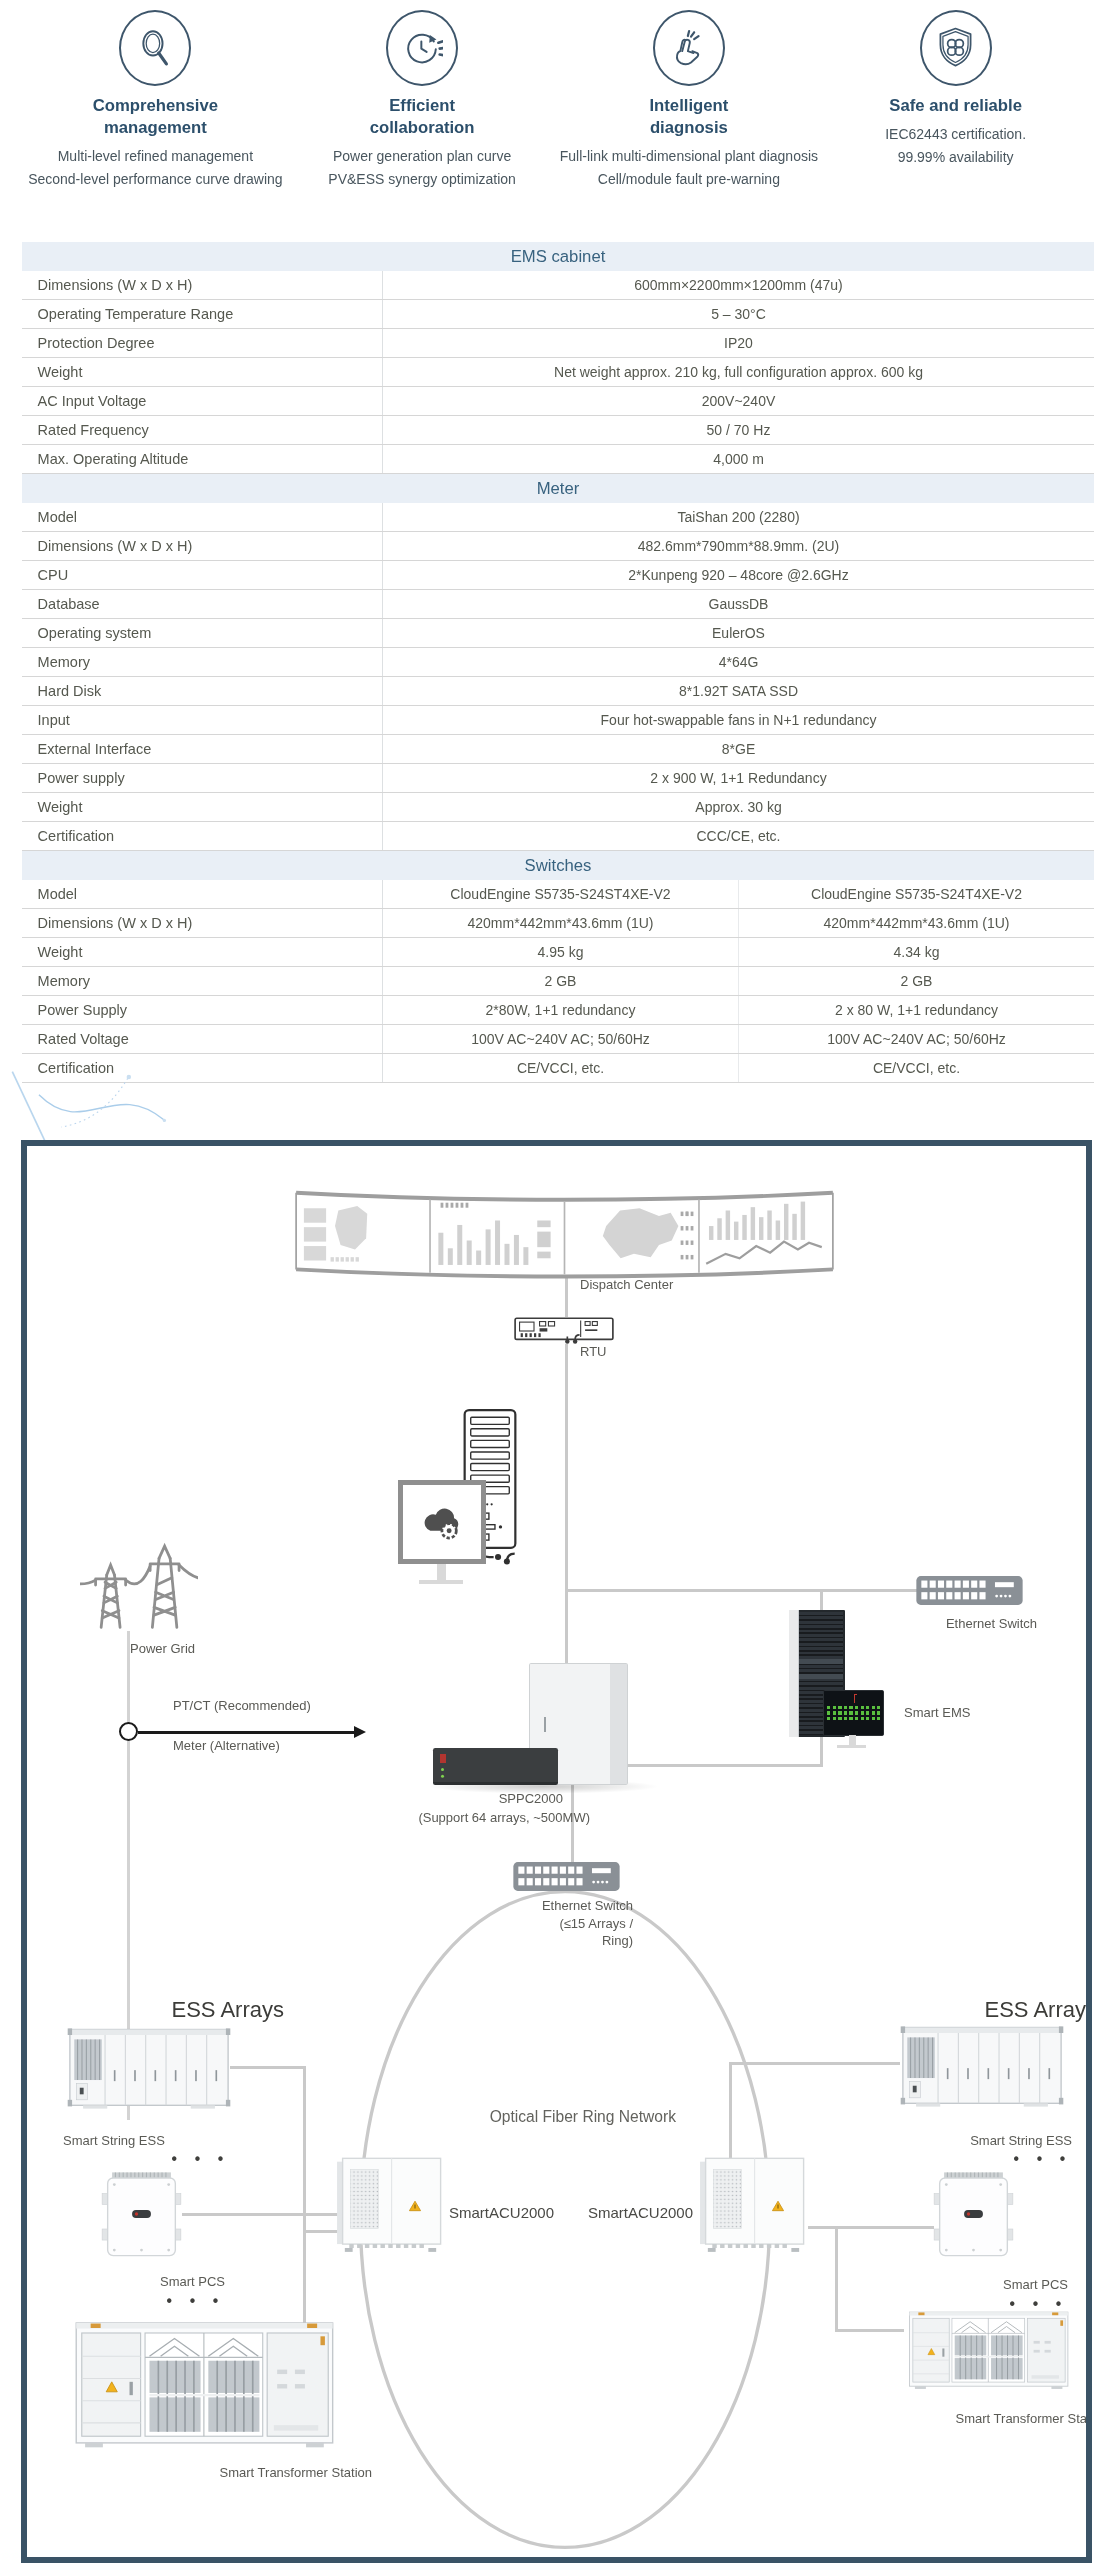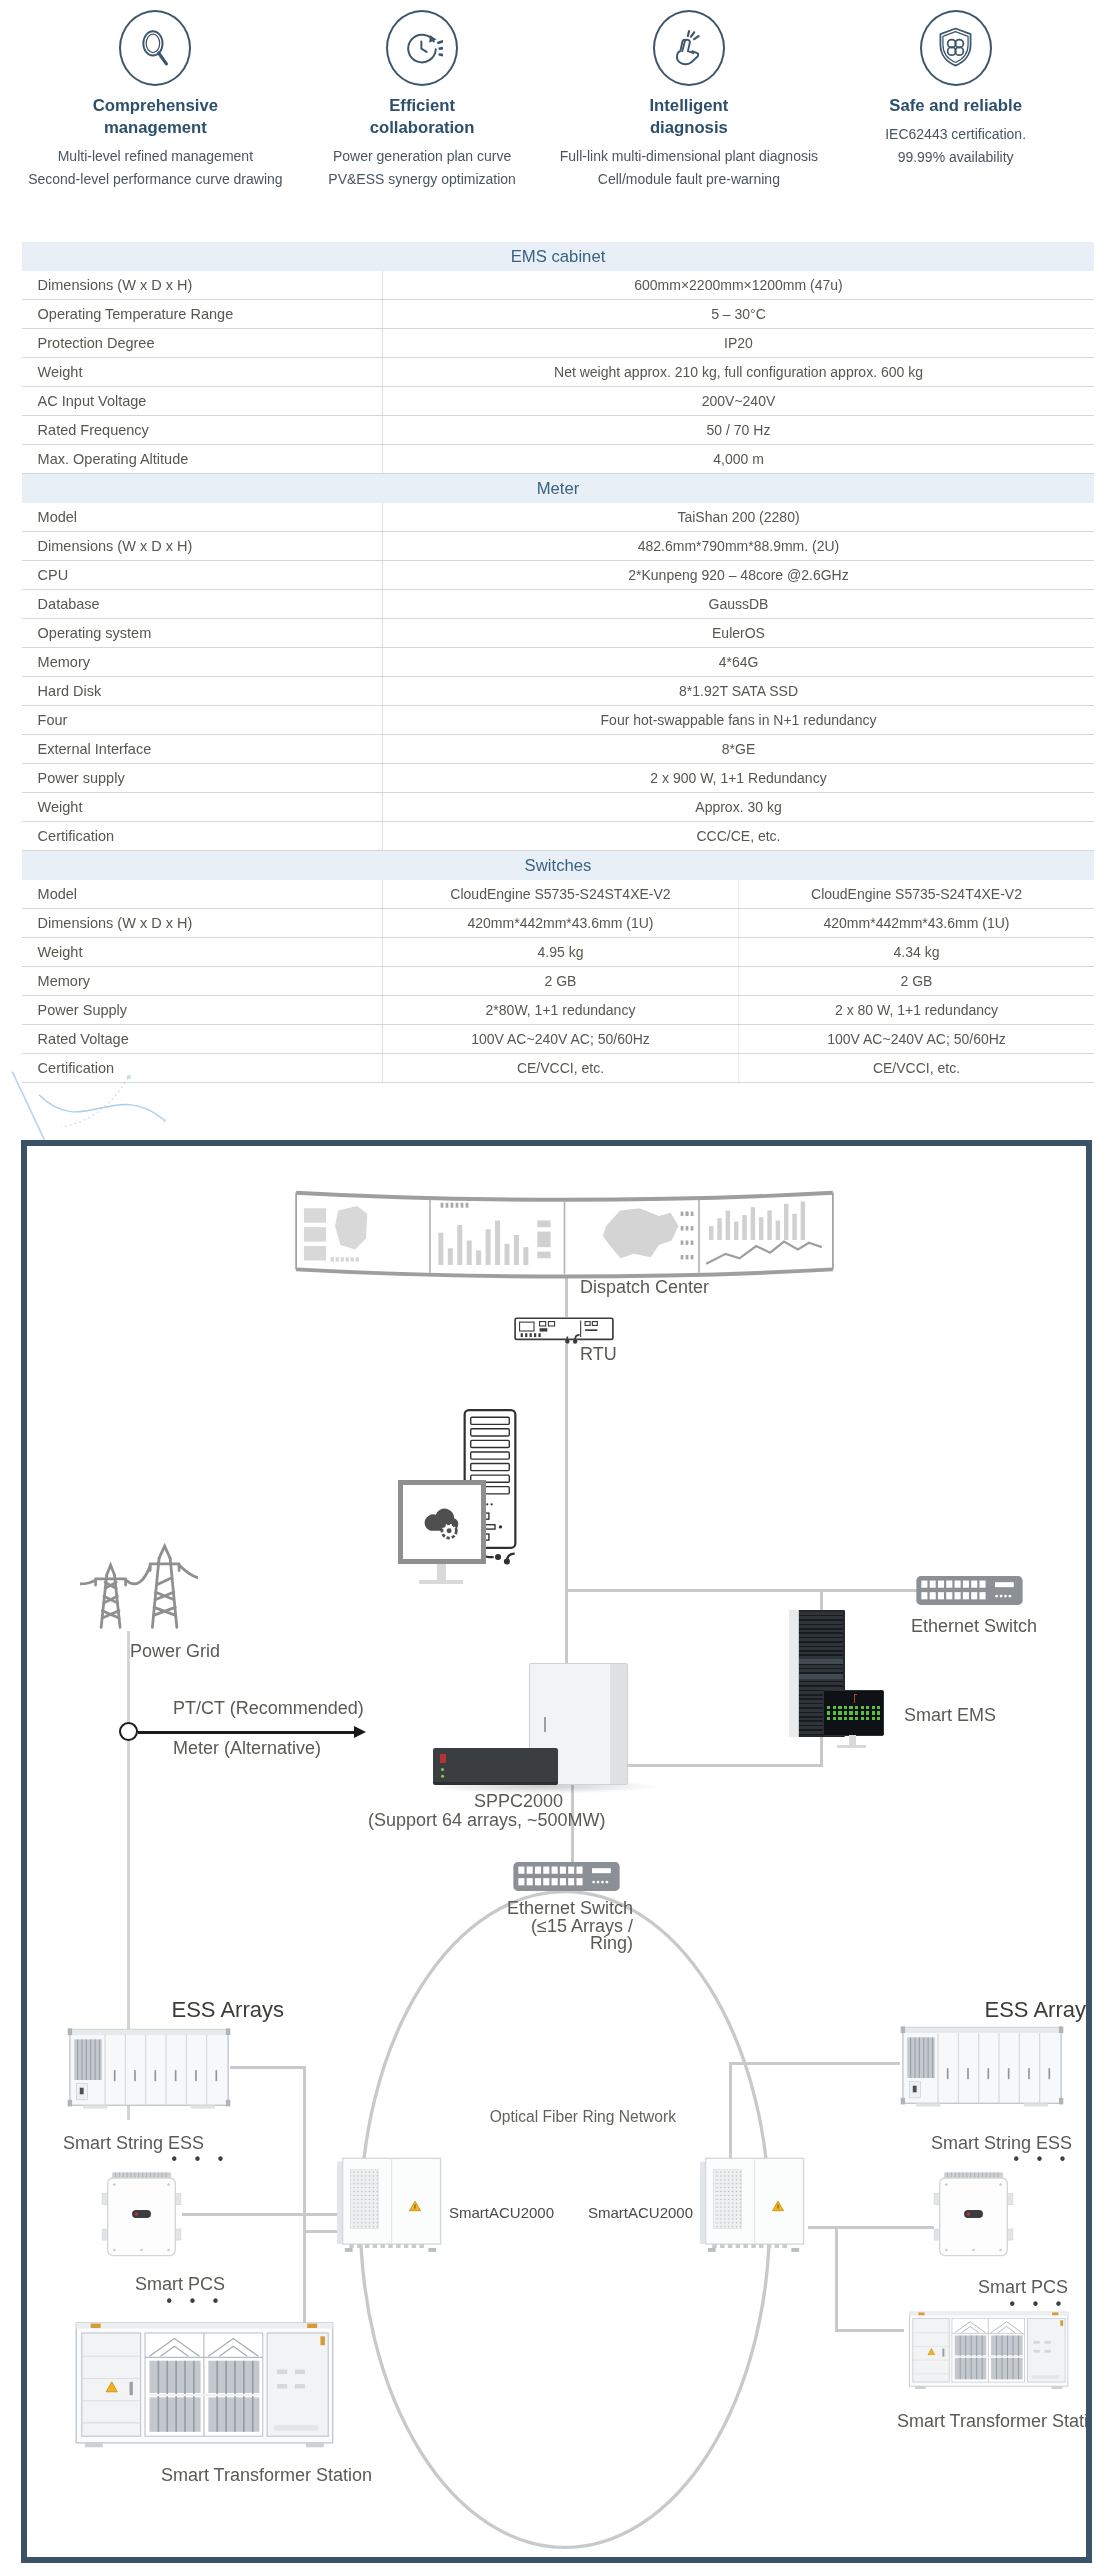--- a/index.html
+++ b/index.html
@@ -19,21 +19,21 @@
   .trow:first-of-type{border-top:1.1px solid #d6d6d6;}
   .tlabel{width:361px;box-sizing:border-box;padding:5.6px 5.6px 5.6px 15.6px;display:flex;align-items:center;
           font-size:14.5px;border-right:1.1px solid #dde0e2;}
   .tval{flex:1 1 0;display:flex;align-items:center;justify-content:center;text-align:center;
         font-size:14px;line-height:1.3;padding:3.3px 7.8px;}
   .tval + .tval{border-left:0.6px solid #e8eaec;}
   
   .diagram{position:absolute;left:21px;top:1140px;width:1071px;height:1423px;
            border:6.1px solid #3a5366;box-sizing:border-box;background:#fff;overflow:hidden;}
   .line{position:absolute;background:#c9c9c9;z-index:1;}
-  .dlab{position:absolute;font-size:18px;color:#5a5a55;z-index:5;white-space:nowrap;}
+  .dlab{position:absolute;font-size:13px;color:#5a5a55;z-index:5;white-space:nowrap;}
   .ctr{text-align:right;}
   .dots{font-size:15.6px;letter-spacing:6.7px;color:#3f3f3c;font-weight:700;}
   .dev{position:absolute;z-index:3;}
   
   .mon{position:absolute;z-index:4;width:88px;height:84px;background:#fff;border:5px solid #8f8f8f;box-sizing:border-box;
        display:flex;align-items:center;justify-content:center;}
   .ems-rack{position:absolute;z-index:3;width:56px;height:127px;background:#23282c;border-radius:1.1px;}
   .ems-rack .side{position:absolute;left:0;top:0;bottom:0;width:9px;background:#e9eaeb;border-right:0.6px solid #c9cccf;}
   .ems-rack .units{position:absolute;left:10px;right:2.2px;top:2.2px;bottom:2.2px;
       background:repeating-linear-gradient(180deg,#2e343a 0 2.8px,#181b1e 2.8px 4.4px);}
@@ -319,21 +319,21 @@
     </div>
   <div class="trow">
       <div class="tlabel">Memory</div>
       <div class="tval">4*64G</div>
     </div>
   <div class="trow">
       <div class="tlabel">Hard Disk</div>
       <div class="tval">8*1.92T SATA SSD</div>
     </div>
   <div class="trow">
-      <div class="tlabel">Four</div>
+      <div class="tlabel">Input</div>
       <div class="tval">Four hot-swappable fans in N+1 redundancy</div>
     </div>
   <div class="trow">
       <div class="tlabel">External Interface</div>
       <div class="tval">8*GE</div>
     </div>
   <div class="trow">
       <div class="tlabel">Power supply</div>
       <div class="tval">2 x 900 W, 1+1 Redundancy</div>
     </div>

